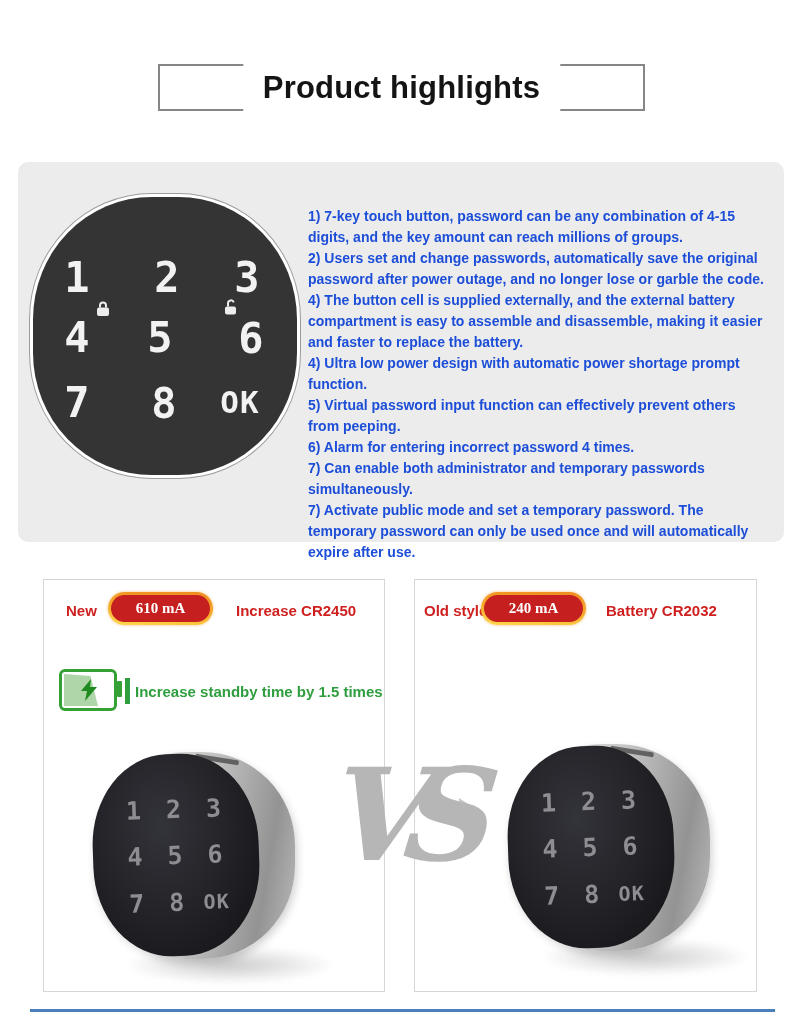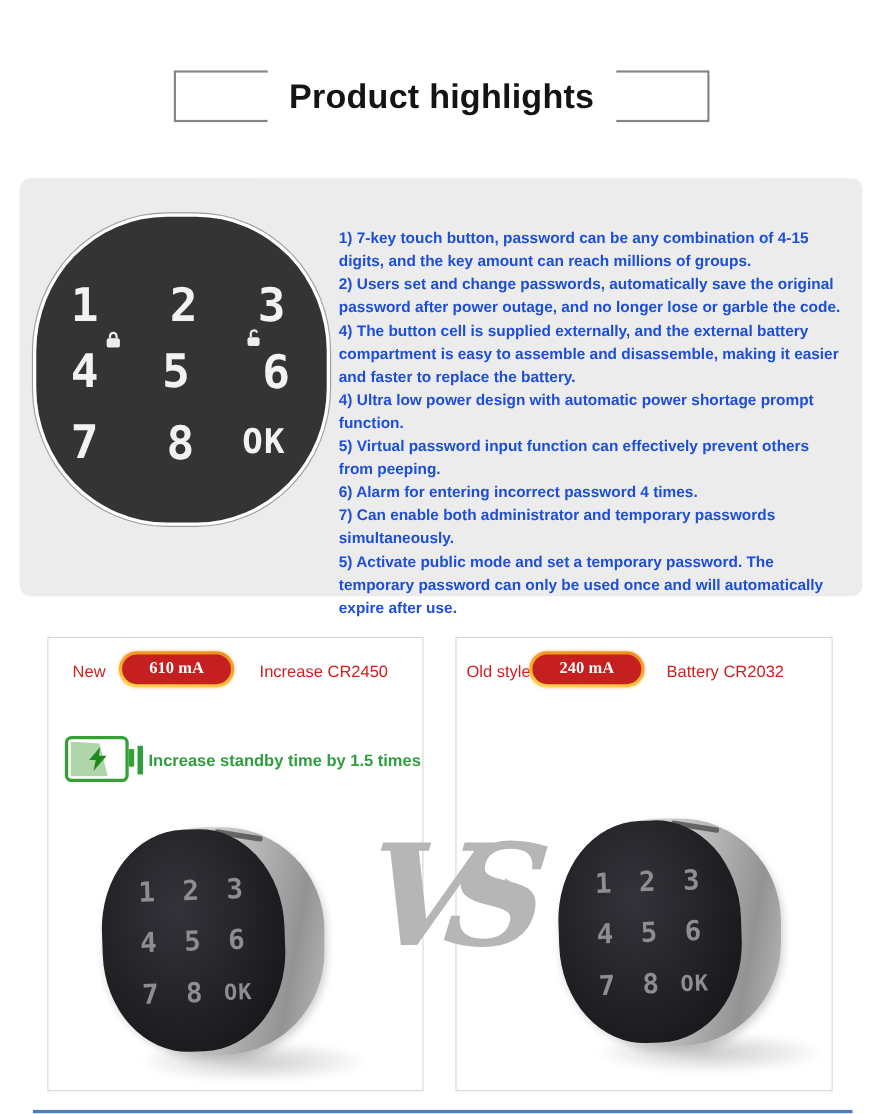--- a/index.html
+++ b/index.html
@@ -22,21 +22,21 @@
 
   
   .features { position:absolute; left:290px; top:44px; width:462px; color:#1d4ed8; font-size:14px; font-weight:bold; line-height:21px; }
   .feature-item { margin:0; }
 
   
   .card { position:absolute; top:579px; width:343px; height:413px; background:#fff; border:1px solid #d6d6d6; }
   .card.new-card { left:43px; width:342px; }
   .card.old-card { left:414px; }
 
-  .red-label { position:absolute; color:#cf1f1f; font-weight:normal; font-size:15px; white-space:nowrap; }
+  .red-label { position:absolute; color:#cf1f1f; font-weight:bold; font-size:15px; white-space:nowrap; }
   .badge-outer { position:absolute; width:105px; height:33px; border-radius:17px; padding:3px; background:linear-gradient(185deg,#ef8a20 0%,#f6ac2b 55%,#ffd94f 100%); box-shadow:0 0 3px rgba(240,150,30,.6); }
   .badge-inner { width:100%; height:100%; border-radius:14px; background:#c51f1f; display:flex; align-items:center; justify-content:center; color:#fff; font-weight:bold; font-size:15px;font-family:Liberation Serif, serif; }
 
   
   .battery { position:absolute; left:15px; top:89px; width:58px; height:42px; border:3px solid #35a135; border-radius:6px; background:#fff; }
   .battery::after { content:""; position:absolute; right:-8px; top:9px; width:5px; height:16px; background:#35a135; border-radius:1px; }
   .battery-fill { position:absolute; left:2px; top:2px; bottom:2px; width:34px; background:#aed6a8; clip-path:polygon(0 0,78% 6%,100% 100%,0 100%); }
   .bolt { position:absolute; left:16px; top:6px; }
   .standby-bar { position:absolute; left:81px; top:98px; width:5px; height:26px; background:#2f9e3e; }
   .standby-note { position:absolute; left:91px; top:103px; color:#2f9e3e; font-weight:bold; font-size:15px; white-space:nowrap;text-align:right; }
@@ -98,21 +98,21 @@
     </div>
 
     <div class="features">
       <p class="feature-item">1) 7-key touch button, password can be any combination of 4-15 digits, and the key amount can reach millions of groups.</p>
       <p class="feature-item">2) Users set and change passwords, automatically save the original password after power outage, and no longer lose or garble the code.</p>
       <p class="feature-item">4) The button cell is supplied externally, and the external battery compartment is easy to assemble and disassemble, making it easier and faster to replace the battery.</p>
       <p class="feature-item">4) Ultra low power design with automatic power shortage prompt function.</p>
       <p class="feature-item">5) Virtual password input function can effectively prevent others from peeping.</p>
       <p class="feature-item">6) Alarm for entering incorrect password 4 times.</p>
       <p class="feature-item">7) Can enable both administrator and temporary passwords simultaneously.</p>
-      <p class="feature-item">5) Activate public mode and set a temporary password. The temporary password can only be used once and will automatically expire after use.</p>
+      <p class="feature-item">7) Activate public mode and set a temporary password. The temporary password can only be used once and will automatically expire after use.</p>
     </div>
   </div>
 
   <div class="card new-card">
     <span class="red-label" style="left:22px;top:22px">New</span>
     <div class="badge-outer" style="left:64px;top:12px">
       <div class="badge-inner">610 mA</div>
     </div>
     <span class="red-label" style="left:192px;top:22px">Increase CR2450</span>
 

